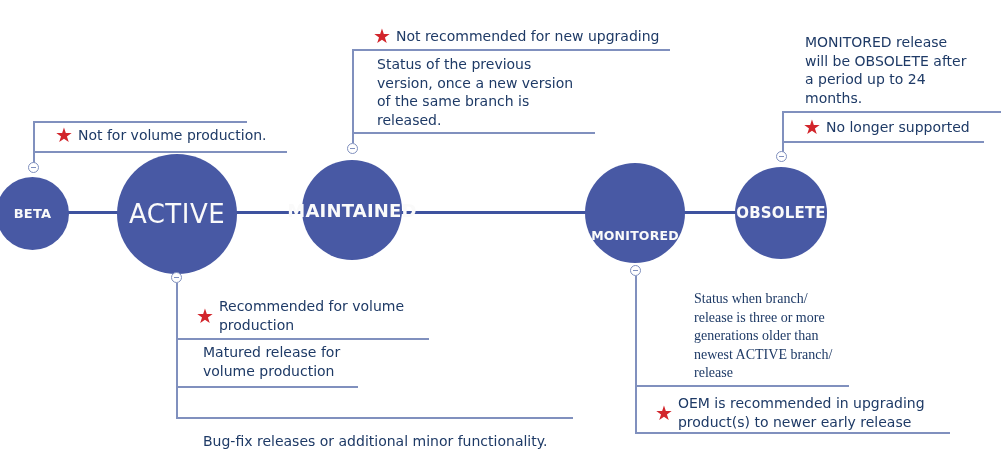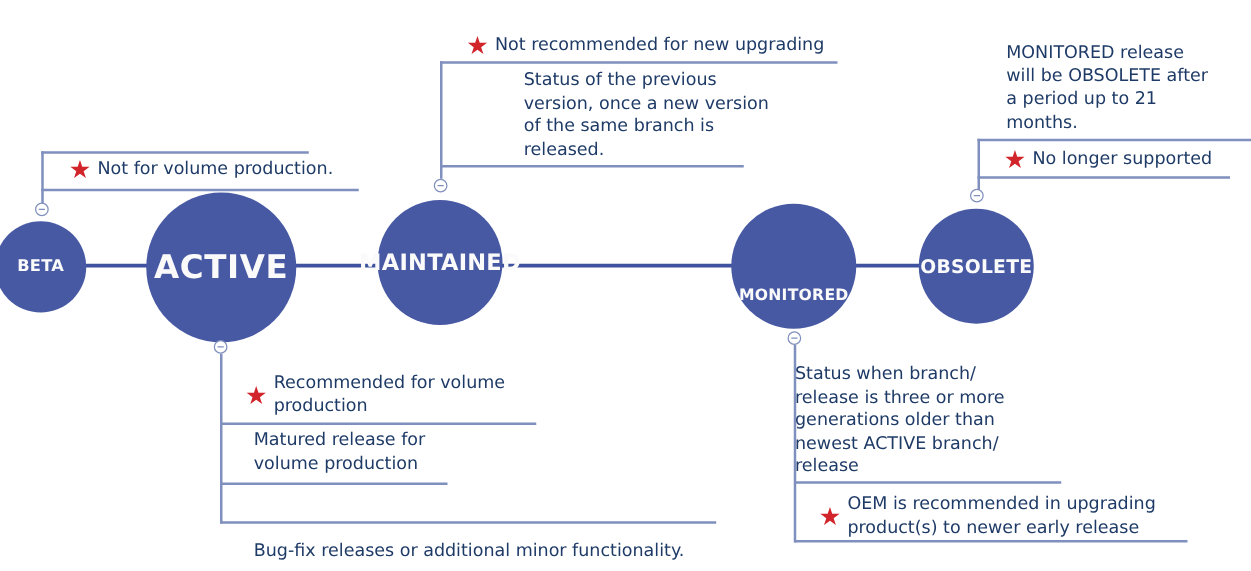--- a/index.html
+++ b/index.html
@@ -18,21 +18,21 @@
     background:#fff;
   }
   
   .timeline{position:absolute;height:3px;background:var(--timeline);z-index:1;}
   .node{
     position:absolute;border-radius:50%;background:var(--node-fill);
     display:flex;align-items:center;justify-content:center;
     color:#FAFAFA;z-index:2;text-align:center;
   }
   .node .lbl{font-weight:600;letter-spacing:.2px;}
-  .node-active .lbl{font-weight:bold;letter-spacing:.5px;}
+  .node-active .lbl{font-weight:normal;letter-spacing:.5px;}
   
   .hline{position:absolute;height:2px;background:var(--line);z-index:0;}
   .vline{position:absolute;width:2px;background:var(--line);z-index:0;}
   
   .minus{
     position:absolute;width:11px;height:11px;box-sizing:border-box;
     border:1.5px solid var(--line);border-radius:50%;background:#fff;z-index:3;
     display:flex;align-items:center;justify-content:center;
   }
   .minus::after{content:"";display:block;width:5px;height:1.5px;background:var(--line);}
@@ -59,31 +59,31 @@
   </div>
   <div class="hline" style="left:33px;top:151px;width:254px;"></div>
   <div class="vline" style="left:33px;top:121px;height:42px;"></div>
   <div class="minus" style="left:28px;top:162px;"></div>
 
   <div class="warn" style="left:373px;top:26px;">
     <span class="star">★</span>
     <span class="txt">Not recommended for new upgrading</span>
   </div>
   <div class="hline" style="left:352px;top:49px;width:318px;"></div>
-  <div class="para" style="left:377px;top:55px;margin-left:42px;">Status of the previous
+  <div class="para" style="left:377px;top:55px;">Status of the previous
 version, once a new version
 of the same branch is
 released.</div>
   <div class="hline" style="left:352px;top:132px;width:243px;"></div>
   <div class="vline" style="left:352px;top:49px;height:94px;"></div>
   <div class="minus" style="left:347px;top:143px;"></div>
 
   <div class="para" style="left:805px;top:33px;">MONITORED release
 will be OBSOLETE after
-a period up to 21
+a period up to 24
 months.</div>
   <div class="hline" style="left:782px;top:111px;width:219px;"></div>
   <div class="warn" style="left:803px;top:117px;">
     <span class="star">★</span>
     <span class="txt">No longer supported</span>
   </div>
   <div class="hline" style="left:782px;top:141px;width:202px;"></div>
   <div class="vline" style="left:782px;top:111px;height:41px;"></div>
   <div class="minus" style="left:776px;top:151px;"></div>
 
@@ -112,21 +112,21 @@
   </div>
   <div class="hline" style="left:177px;top:338px;width:252px;"></div>
   <div class="para" style="left:203px;top:343px;">Matured release for
 volume production</div>
   <div class="hline" style="left:177px;top:386px;width:181px;"></div>
   <div class="para" style="left:203px;top:392px;margin-top:40px;">Bug-fix releases or additional minor functionality.</div>
   <div class="hline" style="left:177px;top:417px;width:396px;"></div>
 
   <div class="minus" style="left:630px;top:265px;"></div>
   <div class="vline" style="left:635px;top:276px;height:158px;"></div>
-  <div class="para" style="left:636px;top:290px;">Status when branch/
+  <div class="para" style="left:694px;top:290px;font-family:Liberation Serif, serif;">Status when branch/
 release is three or more
 generations older than
 newest ACTIVE branch/
 release</div>
   <div class="hline" style="left:636px;top:385px;width:213px;"></div>
   <div class="warn" style="left:655px;top:394px;">
     <span class="star">★</span>
     <span class="txt">OEM is recommended in upgrading
 product(s) to newer early release</span>
   </div>

